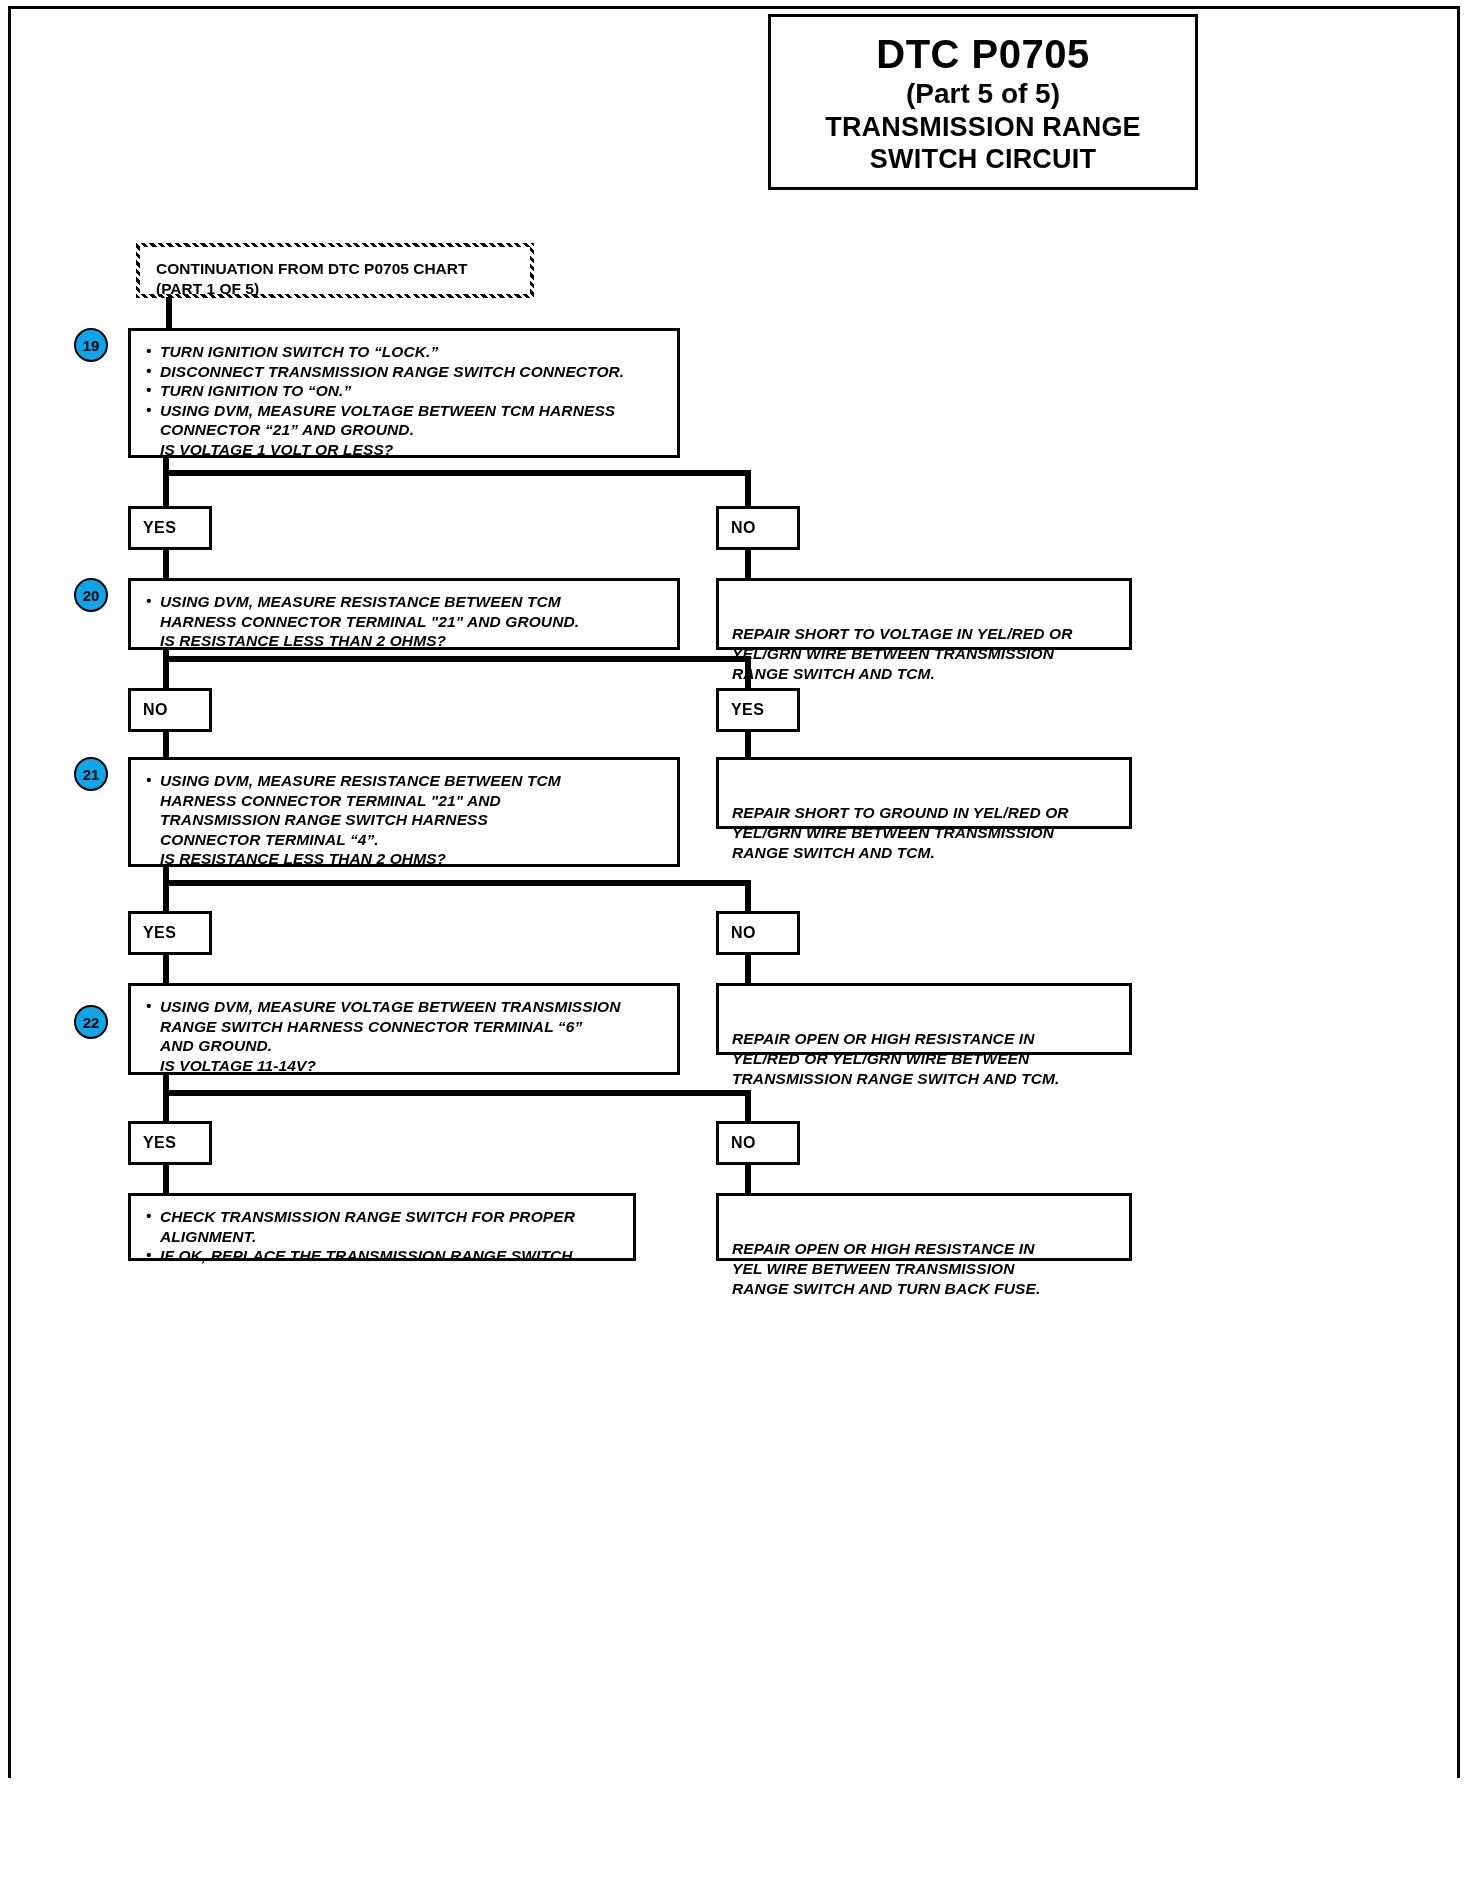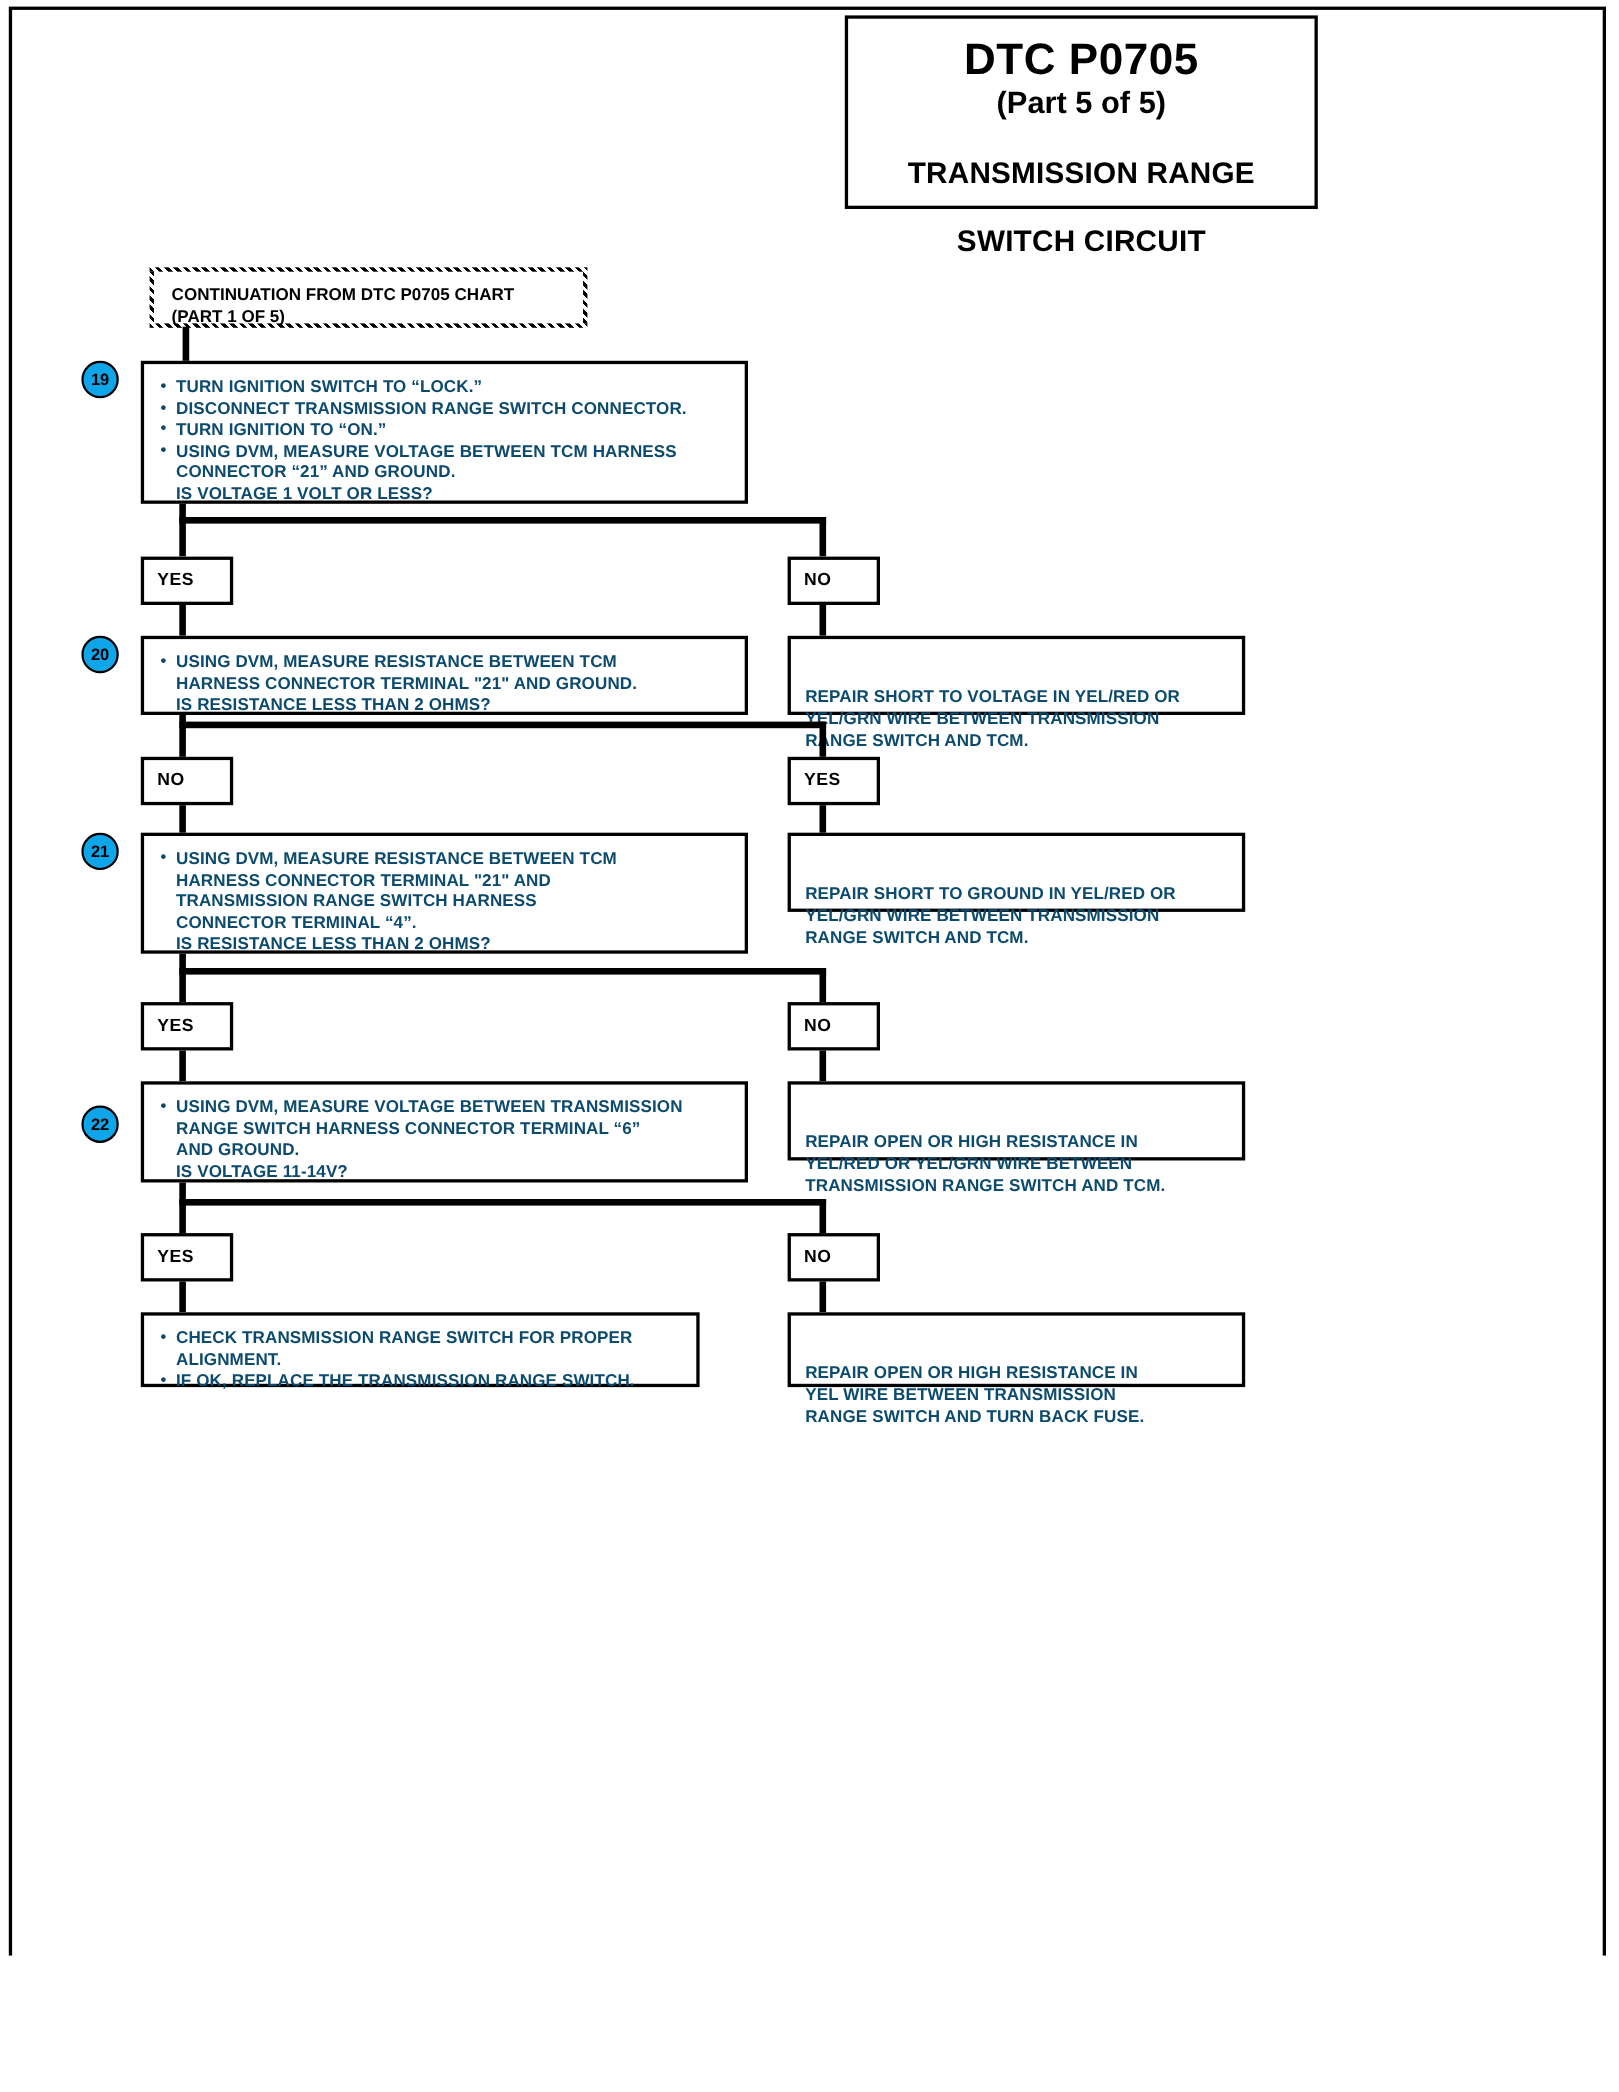--- a/index.html
+++ b/index.html
@@ -54,31 +54,31 @@
     font-weight: bold;
     line-height: 34px;
     color: #000;
   }
   .title-sub {
     font-size: 27px;
     font-weight: bold;
     line-height: 32px;
     color: #000;
     letter-spacing: 0.2px;
-    margin-top: 30px;
   }
 
   
   .box {
     position: absolute;
     box-sizing: border-box;
     border: 3px solid #000;
     background: #fff;
-    color: #0c4a6e;
-    font-weight: bold;
+    color: #000000;
+    font-weight: bold;
+    font-style: italic;
   }
 
   
   .cont-box {
     position: absolute;
     box-sizing: border-box;
     background: #fff;
     border: 4px solid #000;
     border-image: repeating-linear-gradient(
       45deg, #000 0, #000 3px, #fff 3px, #fff 6px) 4;

